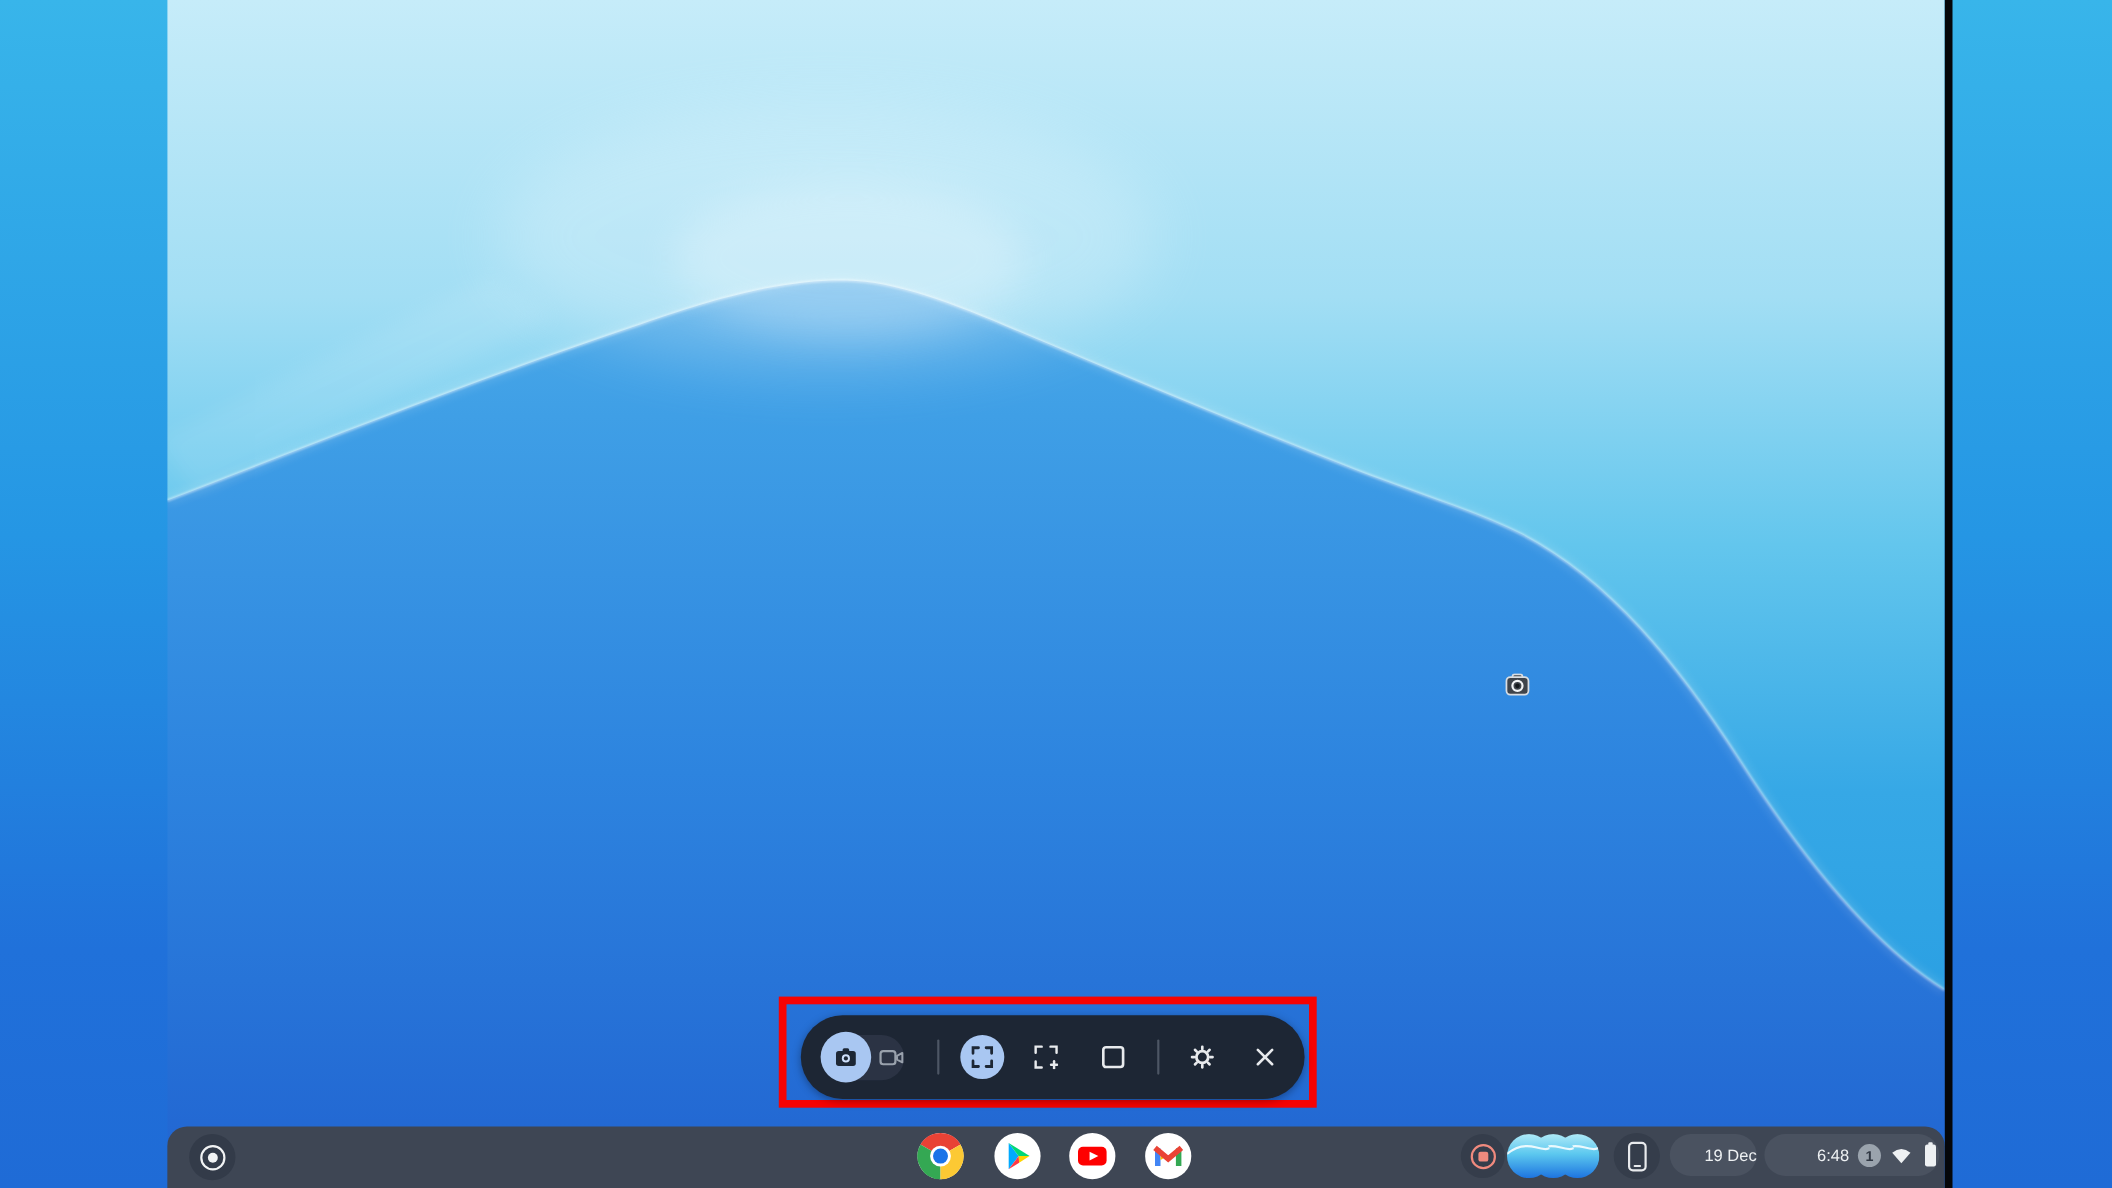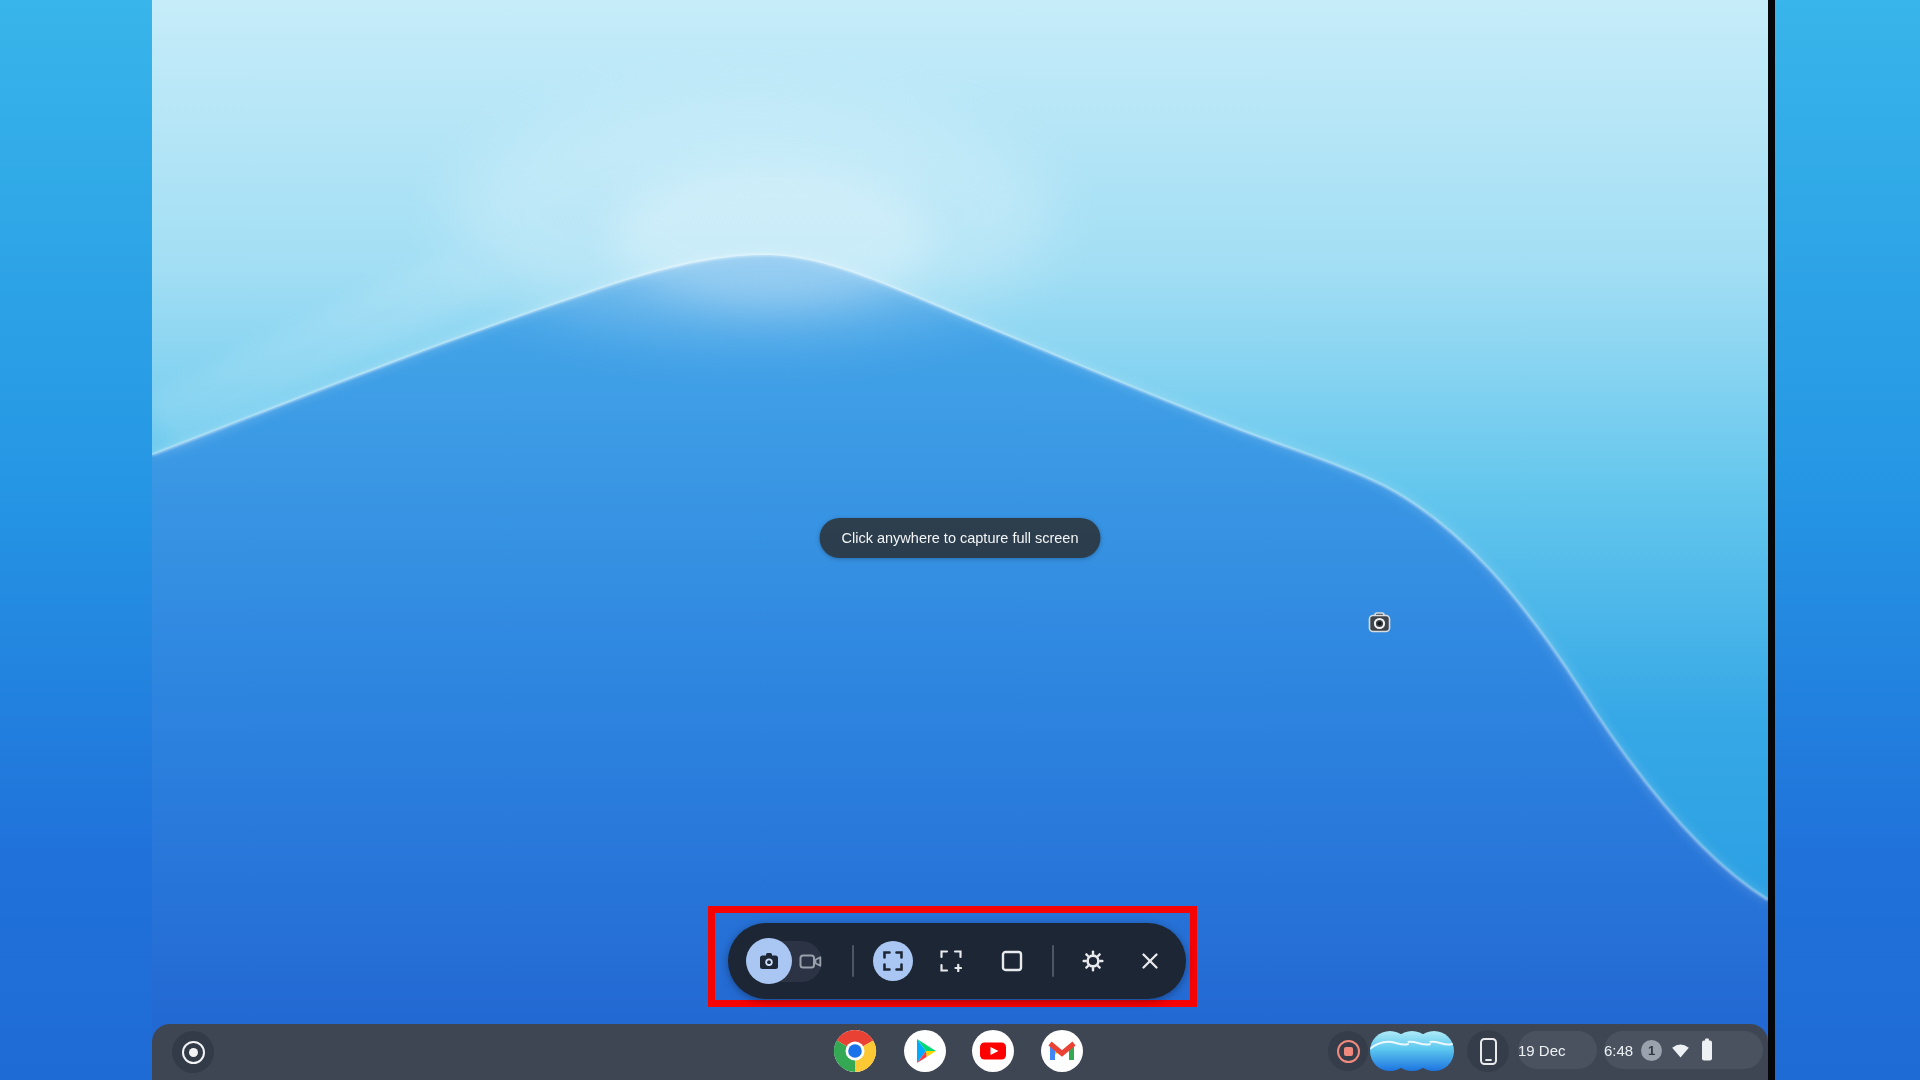--- a/index.html
+++ b/index.html
@@ -37,21 +37,21 @@
     background:#3e4654;border-radius:18px 18px 0 0;}
   .shelf .abs{position:absolute;}
   .round-btn{border-radius:50%;background:#333b49;display:flex;align-items:center;justify-content:center;}
   .launcher-ring{width:19px;height:19px;border:2.5px solid #f1f3f4;border-radius:50%;
     display:flex;align-items:center;justify-content:center;}
   .launcher-dot{width:9px;height:9px;border-radius:50%;background:#f1f3f4;}
   .rec-ring{width:19px;height:19px;border:2.5px solid #f08a7e;border-radius:50%;
     display:flex;align-items:center;justify-content:center;}
   .rec-sq{width:9px;height:9px;border-radius:2px;background:#f08a7e;}
   .pill{position:absolute;height:38px;border-radius:19px;background:#4a5260;
-    display:flex;align-items:center;justify-content:flex-start;color:#eef1f3;font-size:15px;}
+    display:flex;align-items:center;justify-content:flex-end;color:#eef1f3;font-size:15px;}
   .badge{width:21px;height:21px;border-radius:50%;background:#9aa3ad;color:#303844;
     font-size:13px;font-weight:bold;display:flex;align-items:center;justify-content:center;}
 
   
   .cursor{position:absolute;left:1216px;top:612px;}
 </style>
 </head>
 <body>
 
 <div id="stage">
@@ -100,21 +100,20 @@
       <path fill="none" stroke="#ffffff" stroke-width="8" opacity="0.12" filter="url(#b4)" d="M0,455
         C130,405 280,345 430,295 C520,263 575,254 618,255 C663,256 715,276 778,303
         C880,346 990,392 1080,427 C1140,450 1190,465 1232,486
         C1310,527 1372,602 1430,692 C1482,773 1548,858 1616,900"></path>
       <path fill="none" stroke="#ffffff" stroke-width="2.2" opacity="0.5" filter="url(#b1)" d="M0,455
         C130,405 280,345 430,295 C520,263 575,254 618,255 C663,256 715,276 778,303
         C880,346 990,392 1080,427 C1140,450 1190,465 1232,486
         C1310,527 1372,602 1430,692 C1482,773 1548,858 1616,900"></path>
     </svg>
 
-    <div class="tooltip">Click anywhere to capture full screen</div>
 
     <svg class="cursor" width="24" height="22" viewBox="0 0 24 22">
       <rect x="7" y="1" width="9" height="6" rx="2" fill="#3f444b" stroke="#d9dde2" stroke-width="1.6"></rect>
       <rect x="1.5" y="3.5" width="20" height="16" rx="3.5" fill="#3f444b" stroke="#d9dde2" stroke-width="1.6"></rect>
       <circle cx="11.5" cy="11.5" r="4.6" fill="none" stroke="#f2f4f6" stroke-width="2"></circle>
       <circle cx="11.5" cy="11.5" r="2.1" fill="#15181c"></circle>
     </svg>
 
     <div class="red-rect"></div>
 

